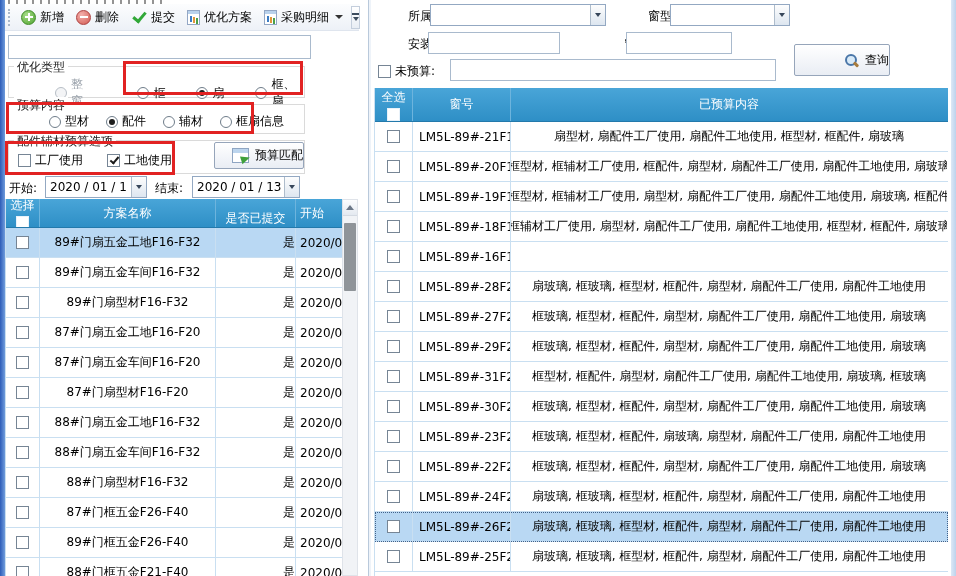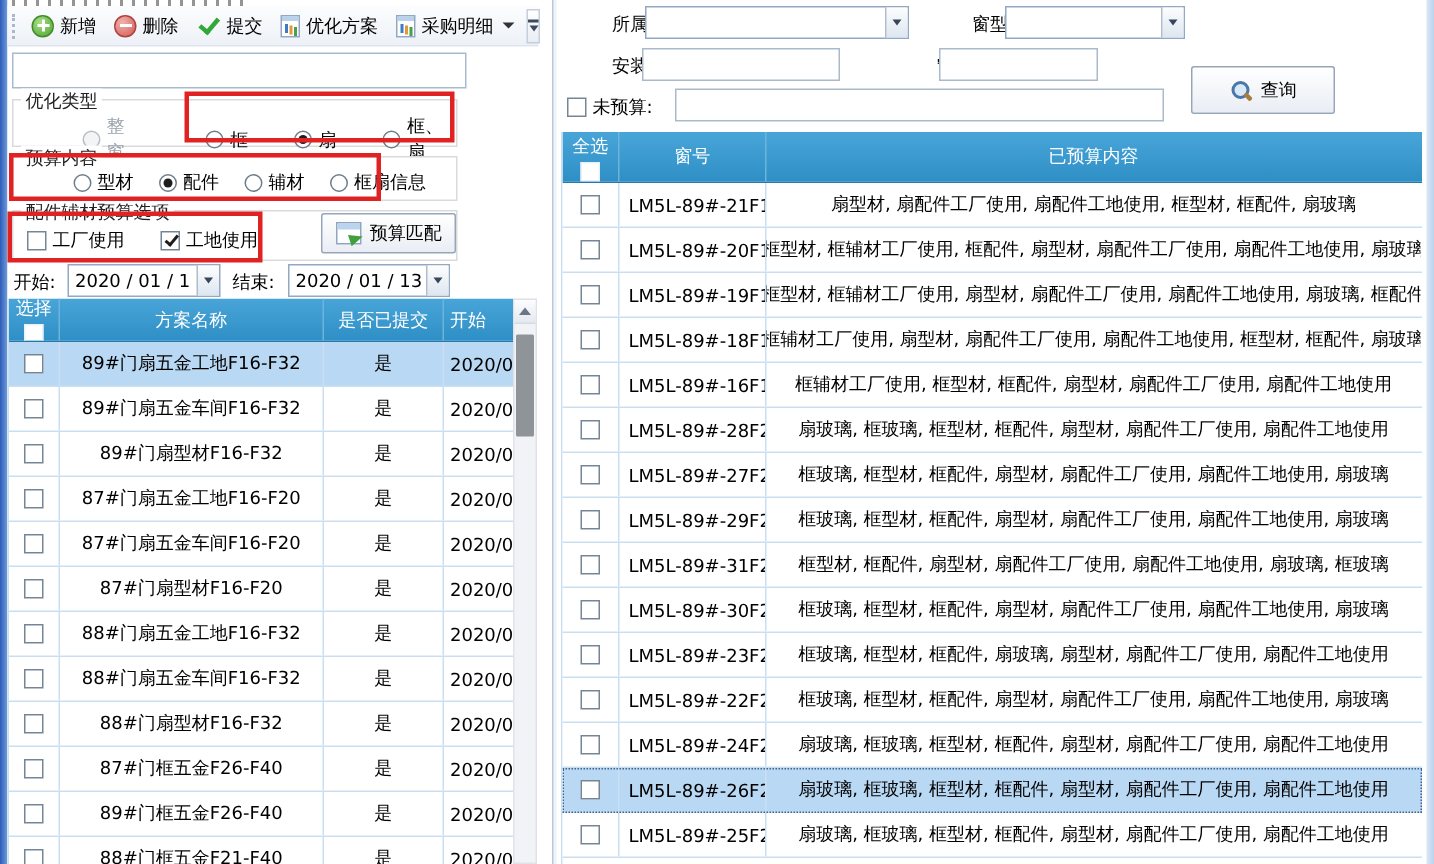--- a/index.html
+++ b/index.html
@@ -72,21 +72,21 @@
   .g-label { position:absolute; top:-8px; left:5px; background:#fff; padding:0 3px; color:#222; }
   .opt-row { position:absolute; display:flex; align-items:center; }
   .opt { display:flex; align-items:center; gap:4px; cursor:default; }
   .rdo { width:12px; height:12px; border:1px solid #6f7d8a; border-radius:50%; background:#fff; position:relative; flex:none; }
   .rdo.checked::after { content:""; position:absolute; left:2px; top:2px; width:6px; height:6px; border-radius:50%; background:#1d1d1d; }
   .rdo.disabled { border-color:#b7bec6; background:#f3f4f6; }
   .olbl.disabled { color:#9aa2ab; }
   .cbx { width:13px; height:13px; border:1px solid #768595; background:#fff; display:inline-block; position:relative; flex:none; }
   .cbx.checked::after { content:""; position:absolute; left:2px; top:2px; width:7px; height:3px;
                         border-left:2px solid #1c1c1c; border-bottom:2px solid #1c1c1c; transform:rotate(-50deg); }
-  .btn { display:flex; align-items:center; justify-content:center; gap:6px; border:1px solid #96a5ba;
+  .btn { display:flex; align-items:center; justify-content:flex-end; gap:6px; border:1px solid #96a5ba;
          background:linear-gradient(#ffffff,#e9edf4); font-family:inherit; font-size:12px; border-radius:2px; }
   .annot { position:absolute; border:3px solid #e12222; pointer-events:none; z-index:30; }
 
   .date-row { position:absolute; left:0; top:176px; width:354px; height:24px; }
   .dlabel { position:absolute; top:4px; }
   .combo { position:absolute; height:22px; border:1px solid #93a8c2; background:#fff; }
   .combo .cval { position:absolute; left:4px; top:3px; white-space:nowrap; }
   .dbtn { position:absolute; right:0; top:0; bottom:0; width:15px; border-left:1px solid #aebccb;
           background:linear-gradient(#fdfdfd,#dde6f0); display:flex; align-items:center; justify-content:center; }
   .dbtn .car { width:0; height:0; border-left:3.5px solid transparent; border-right:3.5px solid transparent;
@@ -99,21 +99,21 @@
   .th .cbx { border-color:#e8f2fa; }
   .trow { display:flex; height:30px; background:#fff; border-bottom:1px solid #c9dff1; }
   .trow.sel { background:#b9d8f3; }
   .trow.sel-dotted { background:#b9d8f3; outline:1px dotted #41628a; outline-offset:-1px; }
   .td { display:flex; align-items:center; justify-content:center; border-right:1px solid #c9dff1;
         overflow:hidden; white-space:nowrap; }
 
   .plan-table { position:absolute; left:0; top:199px; width:337px; height:377px; overflow:hidden;
                 border-left:1px solid #c9dff1; }
   .plan-table .thead { height:29px; }
-  .pc1 { width:34px; } .pc2 { width:176px; } .pc3 { width:80px; } .pc4 { width:46px; border-right:none; justify-content:flex-start; padding-left:4px; }
+  .pc1 { width:34px; } .pc2 { width:176px; } .pc3 { width:80px;justify-content:flex-end; } .pc4 { width:46px; border-right:none; justify-content:flex-start; padding-left:4px; }
   .plan-table .th.pc4 { justify-content:center; align-items:flex-start; padding-left:4px; }
 
   
   .vscroll { position:absolute; left:337px; top:199px; width:16px; height:377px; background:#f1f3f6; border:1px solid #dfe3e9; }
   .sb-up { position:absolute; left:0; top:0; width:14px; height:16px; background:linear-gradient(#fcfdfe,#e4e9f0);
            border-bottom:1px solid #d4dae2; display:flex; align-items:center; justify-content:center; }
   .sb-up .tri { width:0; height:0; border-left:4px solid transparent; border-right:4px solid transparent;
                 border-bottom:5px solid #6b7787; }
   .sb-thumb { position:absolute; left:1px; top:23px; width:12px; height:68px; background:#8f9499; border-radius:1px; }
 
@@ -451,21 +451,20 @@
               <span class="cbx"></span>
             </div>
             <div class="td wc2">LM5L-89#-18F16</div>
             <div class="td wc3">框辅材工厂使用, 扇型材, 扇配件工厂使用, 扇配件工地使用, 框型材, 框配件, 扇玻璃</div>
           </div>
           <div class="trow">
             <div class="td wc1">
               <span class="cbx"></span>
             </div>
             <div class="td wc2">LM5L-89#-16F15</div>
-            <div class="td wc3">框辅材工厂使用, 框型材, 框配件, 扇型材, 扇配件工厂使用, 扇配件工地使用</div>
           </div>
           <div class="trow">
             <div class="td wc1">
               <span class="cbx"></span>
             </div>
             <div class="td wc2">LM5L-89#-28F26</div>
             <div class="td wc3">扇玻璃, 框玻璃, 框型材, 框配件, 扇型材, 扇配件工厂使用, 扇配件工地使用</div>
           </div>
           <div class="trow">
             <div class="td wc1">

